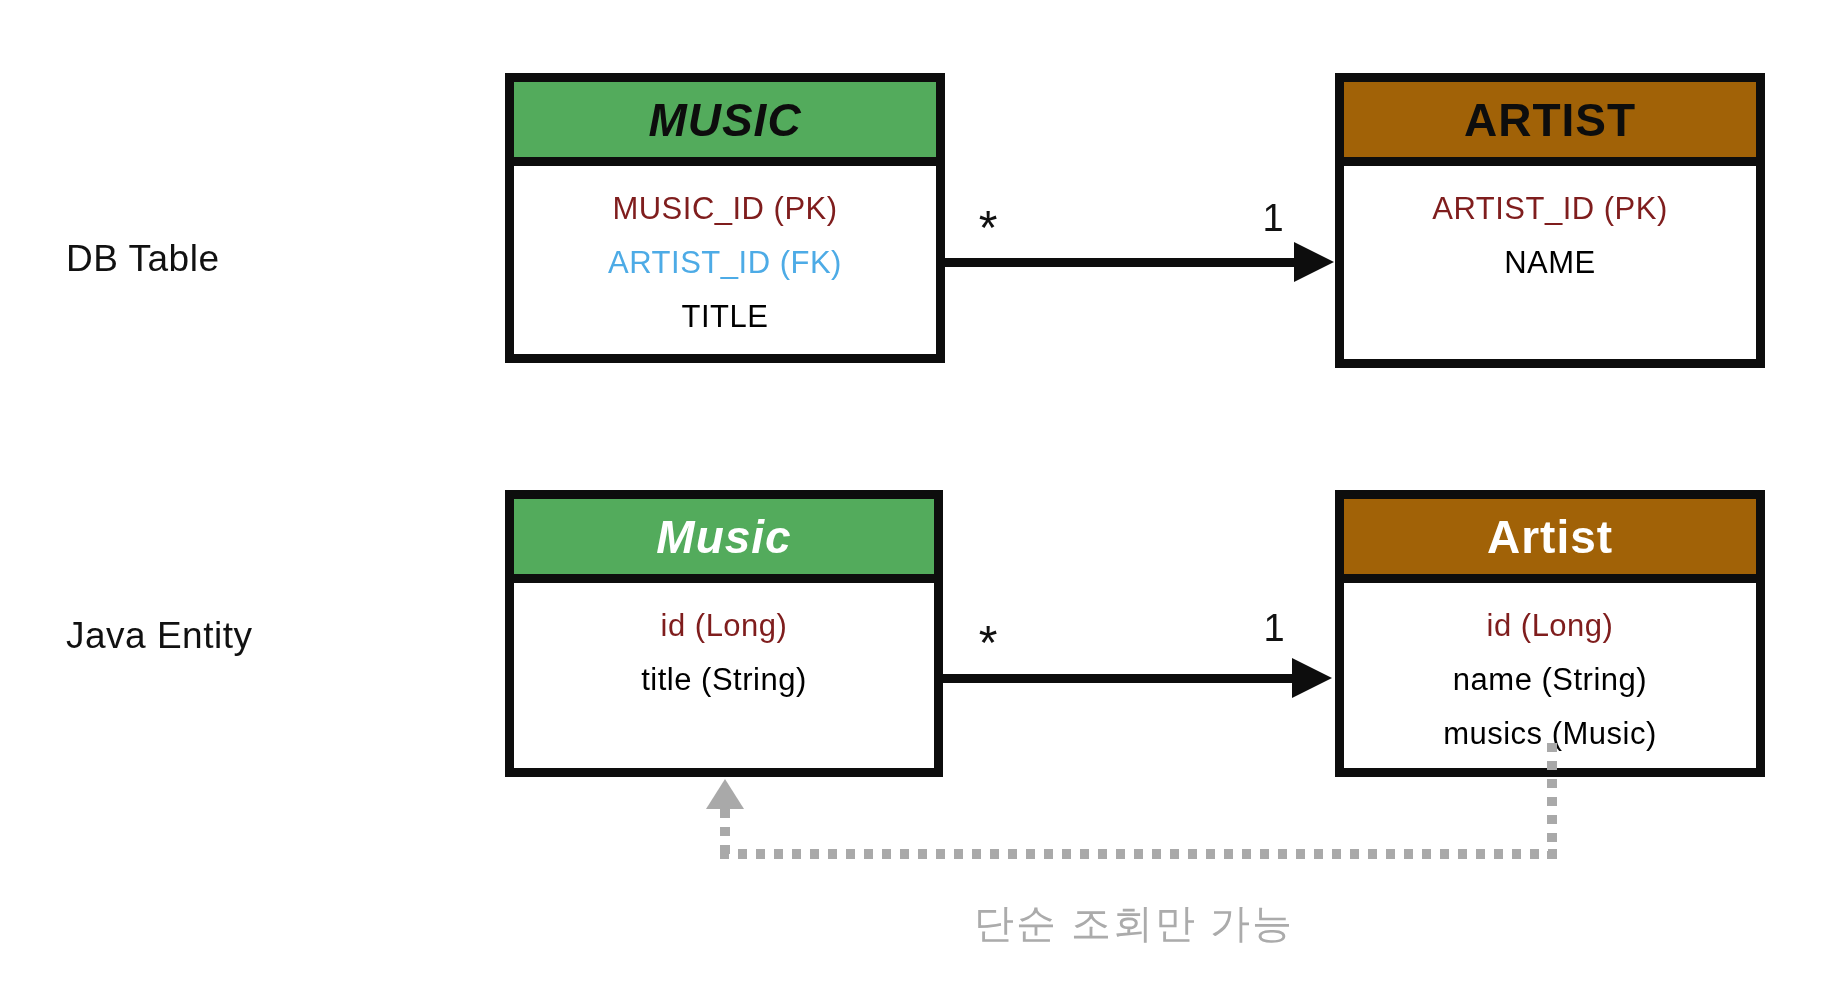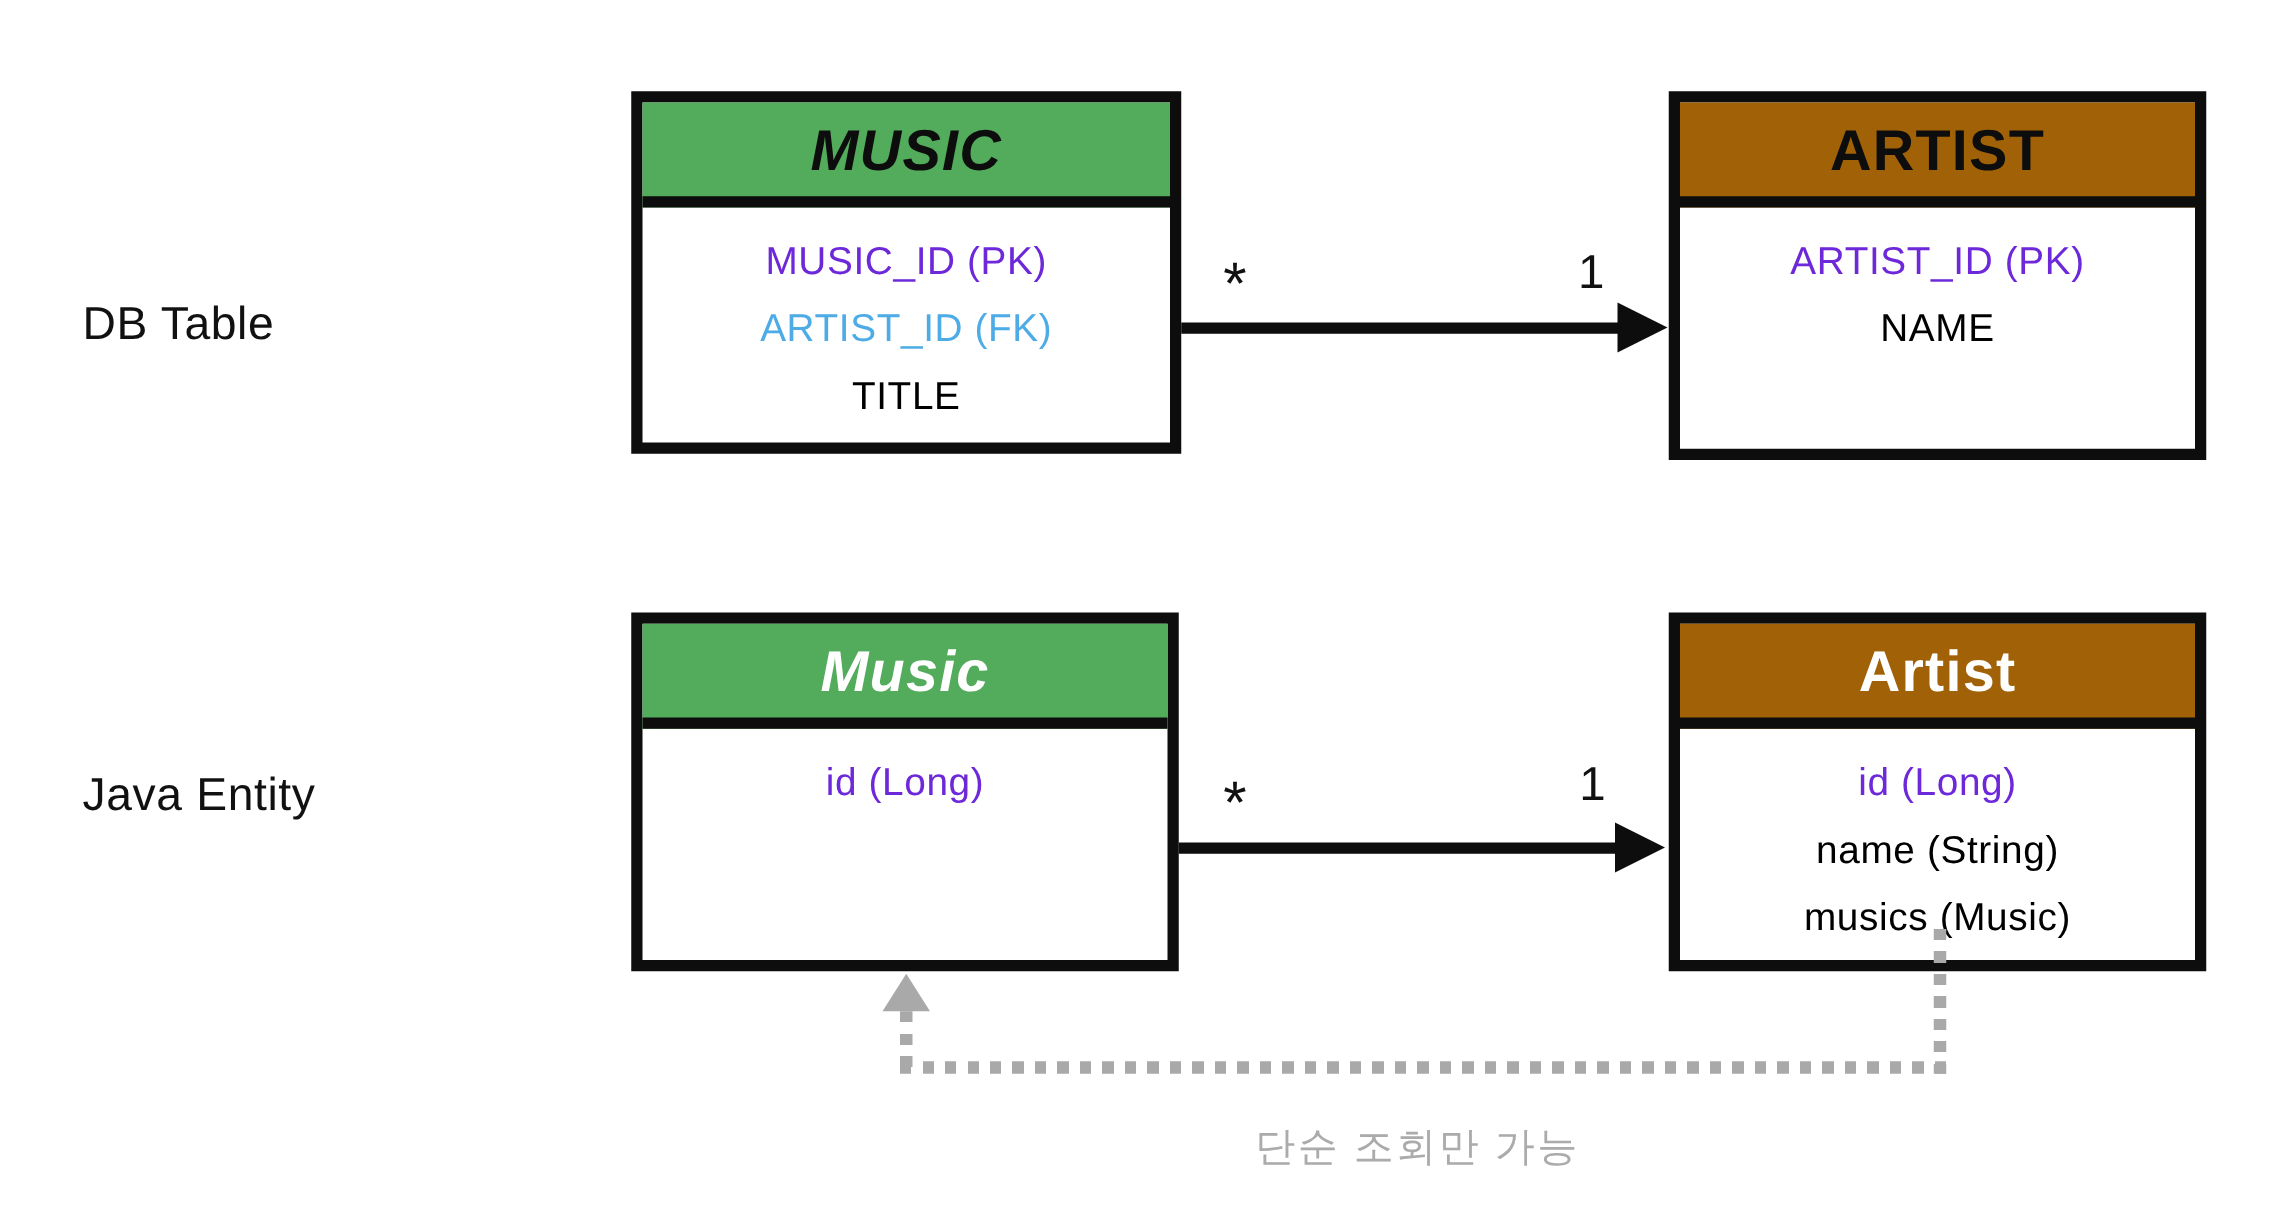--- a/index.html
+++ b/index.html
@@ -63,21 +63,21 @@
   }
   .erow {
     height: 54px;
     display: flex;
     align-items: center;
     justify-content: center;
     font-size: 31px;
     white-space: nowrap;
     letter-spacing: 0.5px;
   }
-  .row-black { color: #6d28d9; text-align: center; }
+  .row-black { color: #7f1d1d; text-align: center; }
   .row-blue  { color: #4dabe6; }
   .row-gray  { color: #000000; }
 
   
   .rel-line {
     position: absolute;
     height: 9px;
     background: #0d0d0d;
   }
   .rel-line-db   { left: 945px; top: 258px; width: 351px; }
@@ -126,21 +126,21 @@
     border-left: 19px solid transparent;
     border-right: 19px solid transparent;
     border-bottom: 30px solid #a9a9a9;
   }
 
   .note-text {
     position: absolute;
     left: 949px; top: 896px;
     width: 370px;
     text-align: center;
-    font-size: 32px;
+    font-size: 40px;
     color: #ababab;
     letter-spacing: 2px;
     white-space: nowrap;
   }
 </style>
 </head>
 <body>
 
 <div class="canvas">
 
@@ -172,20 +172,21 @@
   <div class="rel-head rel-head-db"></div>
   <div class="mult-label star-db">*</div>
   <div class="mult-label one-db">1</div>
 
   <div class="ebox box-music-java">
     <div class="ebox-header header-green">
       <span class="title-white">Music</span>
     </div>
     <div class="ebox-body">
       <div class="erow row-black">id (Long)</div>
+      <div class="erow row-gray">title (String)</div>
     </div>
   </div>
 
   <div class="ebox box-artist-java">
     <div class="ebox-header header-blue">
       <span class="title-white">Artist</span>
     </div>
     <div class="ebox-body">
       <div class="erow row-black">id (Long)</div>
       <div class="erow row-gray">name (String)</div>

